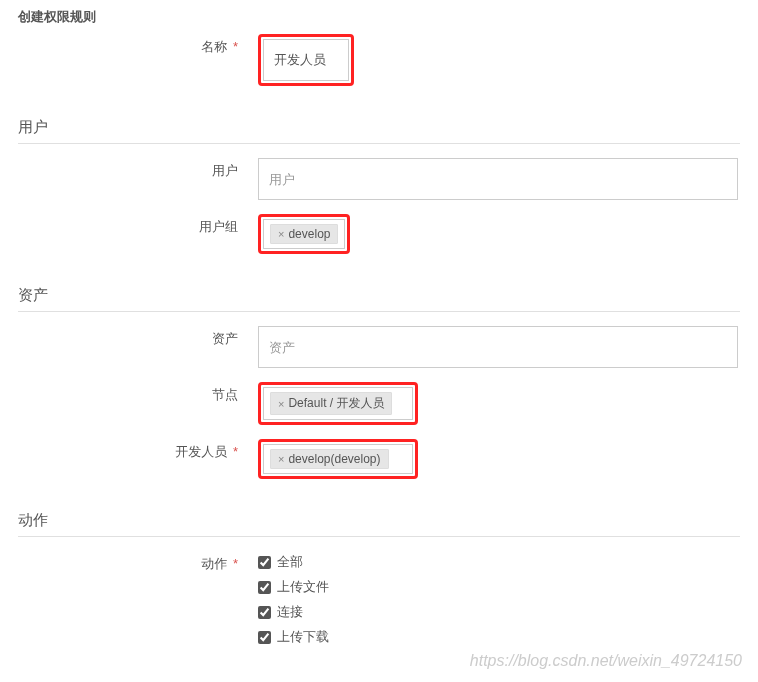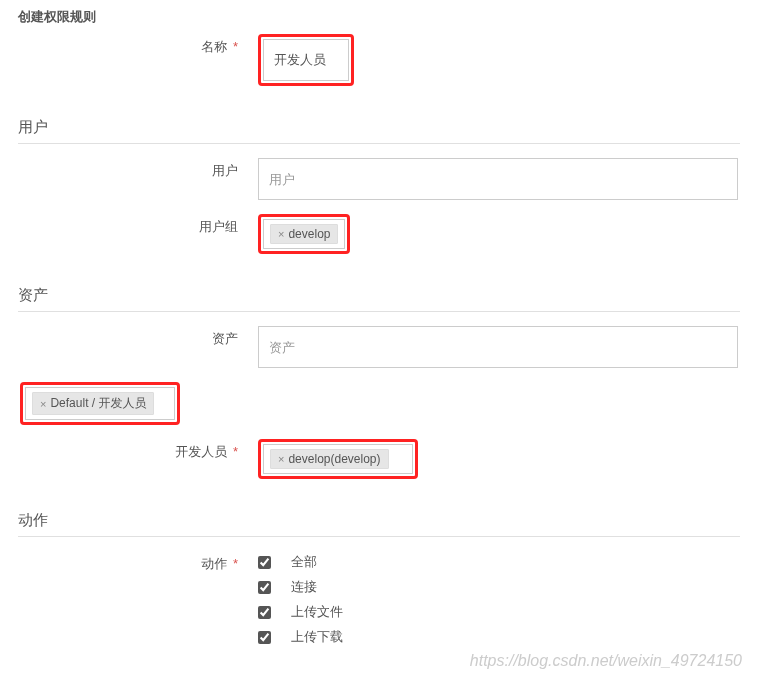--- a/index.html
+++ b/index.html
@@ -15,21 +15,21 @@
     .text-input::placeholder { color: #999; }
     .tag-container { border: 1px solid #ccc; padding: 4px 6px; min-height: 30px; display: inline-flex; align-items: center; flex-wrap: wrap; gap: 4px; width: 100%; }
     .tag { background: #e6e6e6; border: 1px solid #ddd; color: #555; font-size: 12px; padding: 2px 7px; display: inline-flex; align-items: center; border-radius: 1px; }
     .tag-close { font-size: 11px; margin-right: 4px; color: #888; cursor: pointer; }
     .highlight-box { border: 3px solid #f22; border-radius: 4px; padding: 2px; display: inline-block; }
     .highlight-box .tag-container { width: auto; min-width: 80px; }
     .highlight-box.full-field .tag-container { width: auto; min-width: 150px; }
     .name-input-wrap { display: inline-block; }
     .name-input-wrap .text-input { width: 86px; text-align: left; }
     .checkbox-list { display: flex; flex-direction: column; gap: 7px; padding-top: 2px; }
-    .checkbox-item { display: flex; align-items: center; gap: 20px; color: #555; font-size: 13px; }
+    .checkbox-item { display: flex; align-items: center; gap: 6px; color: #555; font-size: 13px; }
     .checkbox-item input[type="checkbox"] { width: 13px; height: 13px; accent-color: #555; }
     .watermark { position: fixed; right: 16px; bottom: 12px; color: #ccc; font-size: 16px; font-style: italic; pointer-events: none; }
     .full-width-field { width: 100%; }
   </style>
 </head>
 <body>
 
 <div class="page-title">创建权限规则</div>
 
 <div class="form">
@@ -67,20 +67,21 @@
   </div>
 
   <div class="section-header">资产</div>
   <div class="form-row">
     <div class="form-label">资产</div>
     <div class="form-control-wrap full-width-field">
       <input type="text" class="text-input" placeholder="资产" style="">
     </div>
   </div>
   <div class="form-row">
+    <div class="form-label">节点</div>
     <div class="form-control-wrap">
       <span class="highlight-box full-field">
         <div class="tag-container">
           <span class="tag">
             <span class="tag-close">×</span>
             <span>Default / 开发人员</span>
           </span>
         </div>
       </span>
     </div>
@@ -107,25 +108,25 @@
       <span>动作</span><span class="required"> *</span>
     </div>
     <div class="form-control-wrap">
       <div class="checkbox-list">
         <label class="checkbox-item">
           <input type="checkbox" checked="" style="">
           <span>全部</span>
         </label>
         <label class="checkbox-item">
           <input type="checkbox" checked="" style="">
-          <span>连接</span>
+          <span>上传文件</span>
         </label>
         <label class="checkbox-item">
           <input type="checkbox" checked="" style="">
-          <span>上传文件</span>
+          <span>连接</span>
         </label>
         <label class="checkbox-item">
           <input type="checkbox" checked="" style="">
           <span>上传下载</span>
         </label>
       </div>
 
     </div>
   </div>
 

